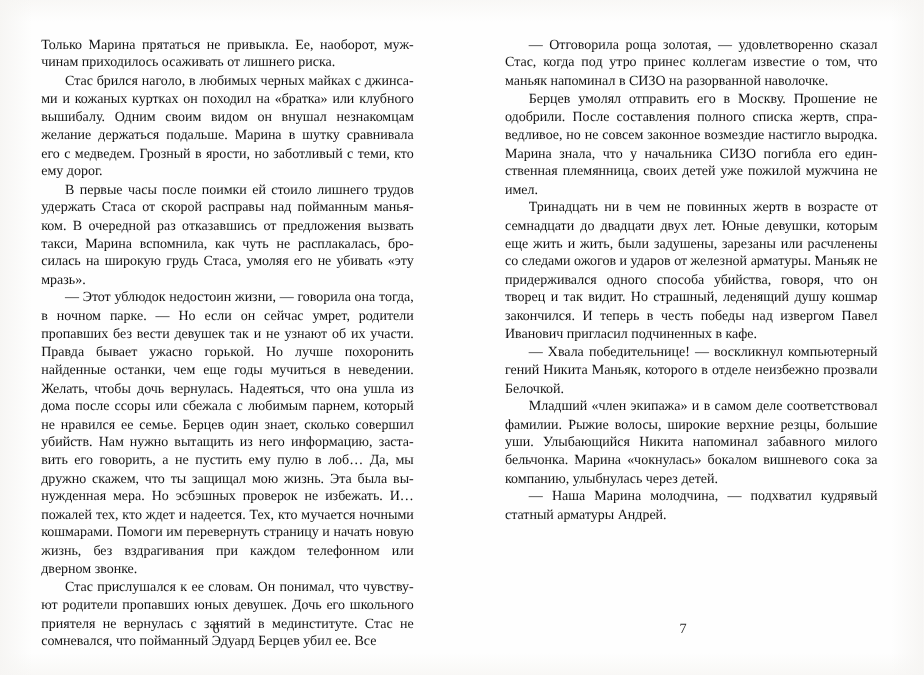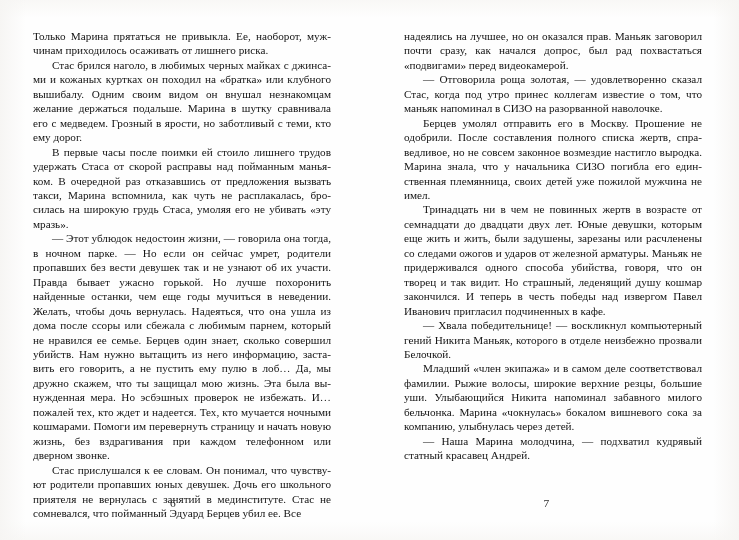--- a/index.html
+++ b/index.html
@@ -93,24 +93,23 @@
       <p>Стас брился наголо, в любимых черных майках с джинса­ми и кожаных куртках он походил на «братка» или клубно­го вышибалу. Одним своим видом он внушал незнакомцам желание держаться подальше. Марина в шутку сравнивала его с медведем. Грозный в ярости, но заботливый с теми, кто ему дорог.</p>
       <p>В первые часы после поимки ей стоило лишнего трудов удержать Стаса от скорой расправы над пойманным манья­ком. В очередной раз отказавшись от предложения вызвать такси, Марина вспомнила, как чуть не расплакалась, бро­силась на широкую грудь Стаса, умоляя его не убивать «эту мразь».</p>
       <p>— Этот ублюдок недостоин жизни, — говорила она тог­да, в ночном парке. — Но если он сейчас умрет, родители пропавших без вести девушек так и не узнают об их уча­сти. Правда бывает ужасно горькой. Но лучше похоронить найденные останки, чем еще годы мучиться в неведении. Желать, чтобы дочь вернулась. Надеяться, что она ушла из дома после ссоры или сбежала с любимым парнем, который не нравился ее семье. Берцев один знает, сколько совершил убийств. Нам нужно вытащить из него информацию, заста­вить его говорить, а не пустить ему пулю в лоб… Да, мы дружно скажем, что ты защищал мою жизнь. Эта была вы­нужденная мера. Но эсбэшных проверок не избежать. И… пожалей тех, кто ждет и надеется. Тех, кто мучается ночны­ми кошмарами. Помоги им перевернуть страницу и начать новую жизнь, без вздрагивания при каждом телефонном или дверном звонке.</p>
       <p>Стас прислушался к ее словам. Он понимал, что чувству­ют родители пропавших юных девушек. Дочь его школьно­го приятеля не вернулась с занятий в мединституте. Стас не сомневался, что пойманный Эдуард Берцев убил ее. Все</p>
     </div>
     <div class="folio">6</div>
   </div>
 
   <div class="book-page page-right">
     <div class="text-column">
-      <p class="cont">надеялись на лучшее, но он оказался прав. Маньяк загово­рил почти сразу, как начался допрос, был рад похвастаться «подвигами» перед видеокамерой.</p>
       <p>— Отговорила роща золотая, — удовлетворенно сказал Стас, когда под утро принес коллегам известие о том, что маньяк напоминал в СИЗО на разорванной наволочке.</p>
       <p>Берцев умолял отправить его в Москву. Прошение не одобрили. После составления полного списка жертв, спра­ведливое, но не совсем законное возмездие настигло вырод­ка. Марина знала, что у начальника СИЗО погибла его един­ственная племянница, своих детей уже пожилой мужчина не имел.</p>
       <p>Тринадцать ни в чем не повинных жертв в возрасте от семнадцати до двадцати двух лет. Юные девушки, которым еще жить и жить, были задушены, зарезаны или расчлене­ны со следами ожогов и ударов от железной арматуры. Ма­ньяк не придерживался одного способа убийства, говоря, что он творец и так видит. Но страшный, леденящий душу кошмар закончился. И теперь в честь победы над извергом Павел Иванович пригласил подчиненных в кафе.</p>
       <p>— Хвала победительнице! — воскликнул компьютерный гений Никита Маньяк, которого в отделе неизбежно прозва­ли Белочкой.</p>
       <p>Младший «член экипажа» и в самом деле соответствовал фамилии. Рыжие волосы, широкие верхние резцы, большие уши. Улыбающийся Никита напоминал забавного милого бельчонка. Марина «чокнулась» бокалом вишневого сока за компанию, улыбнулась через детей.</p>
-      <p>— Наша Марина молодчина, — подхватил кудрявый статный красавец Андрей.</p>
+      <p>— Наша Марина молодчина, — подхватил кудрявый статный арматуры Андрей.</p>
     </div>
     <div class="folio">7</div>
   </div>
 
 </div>
 
 </body></html>

